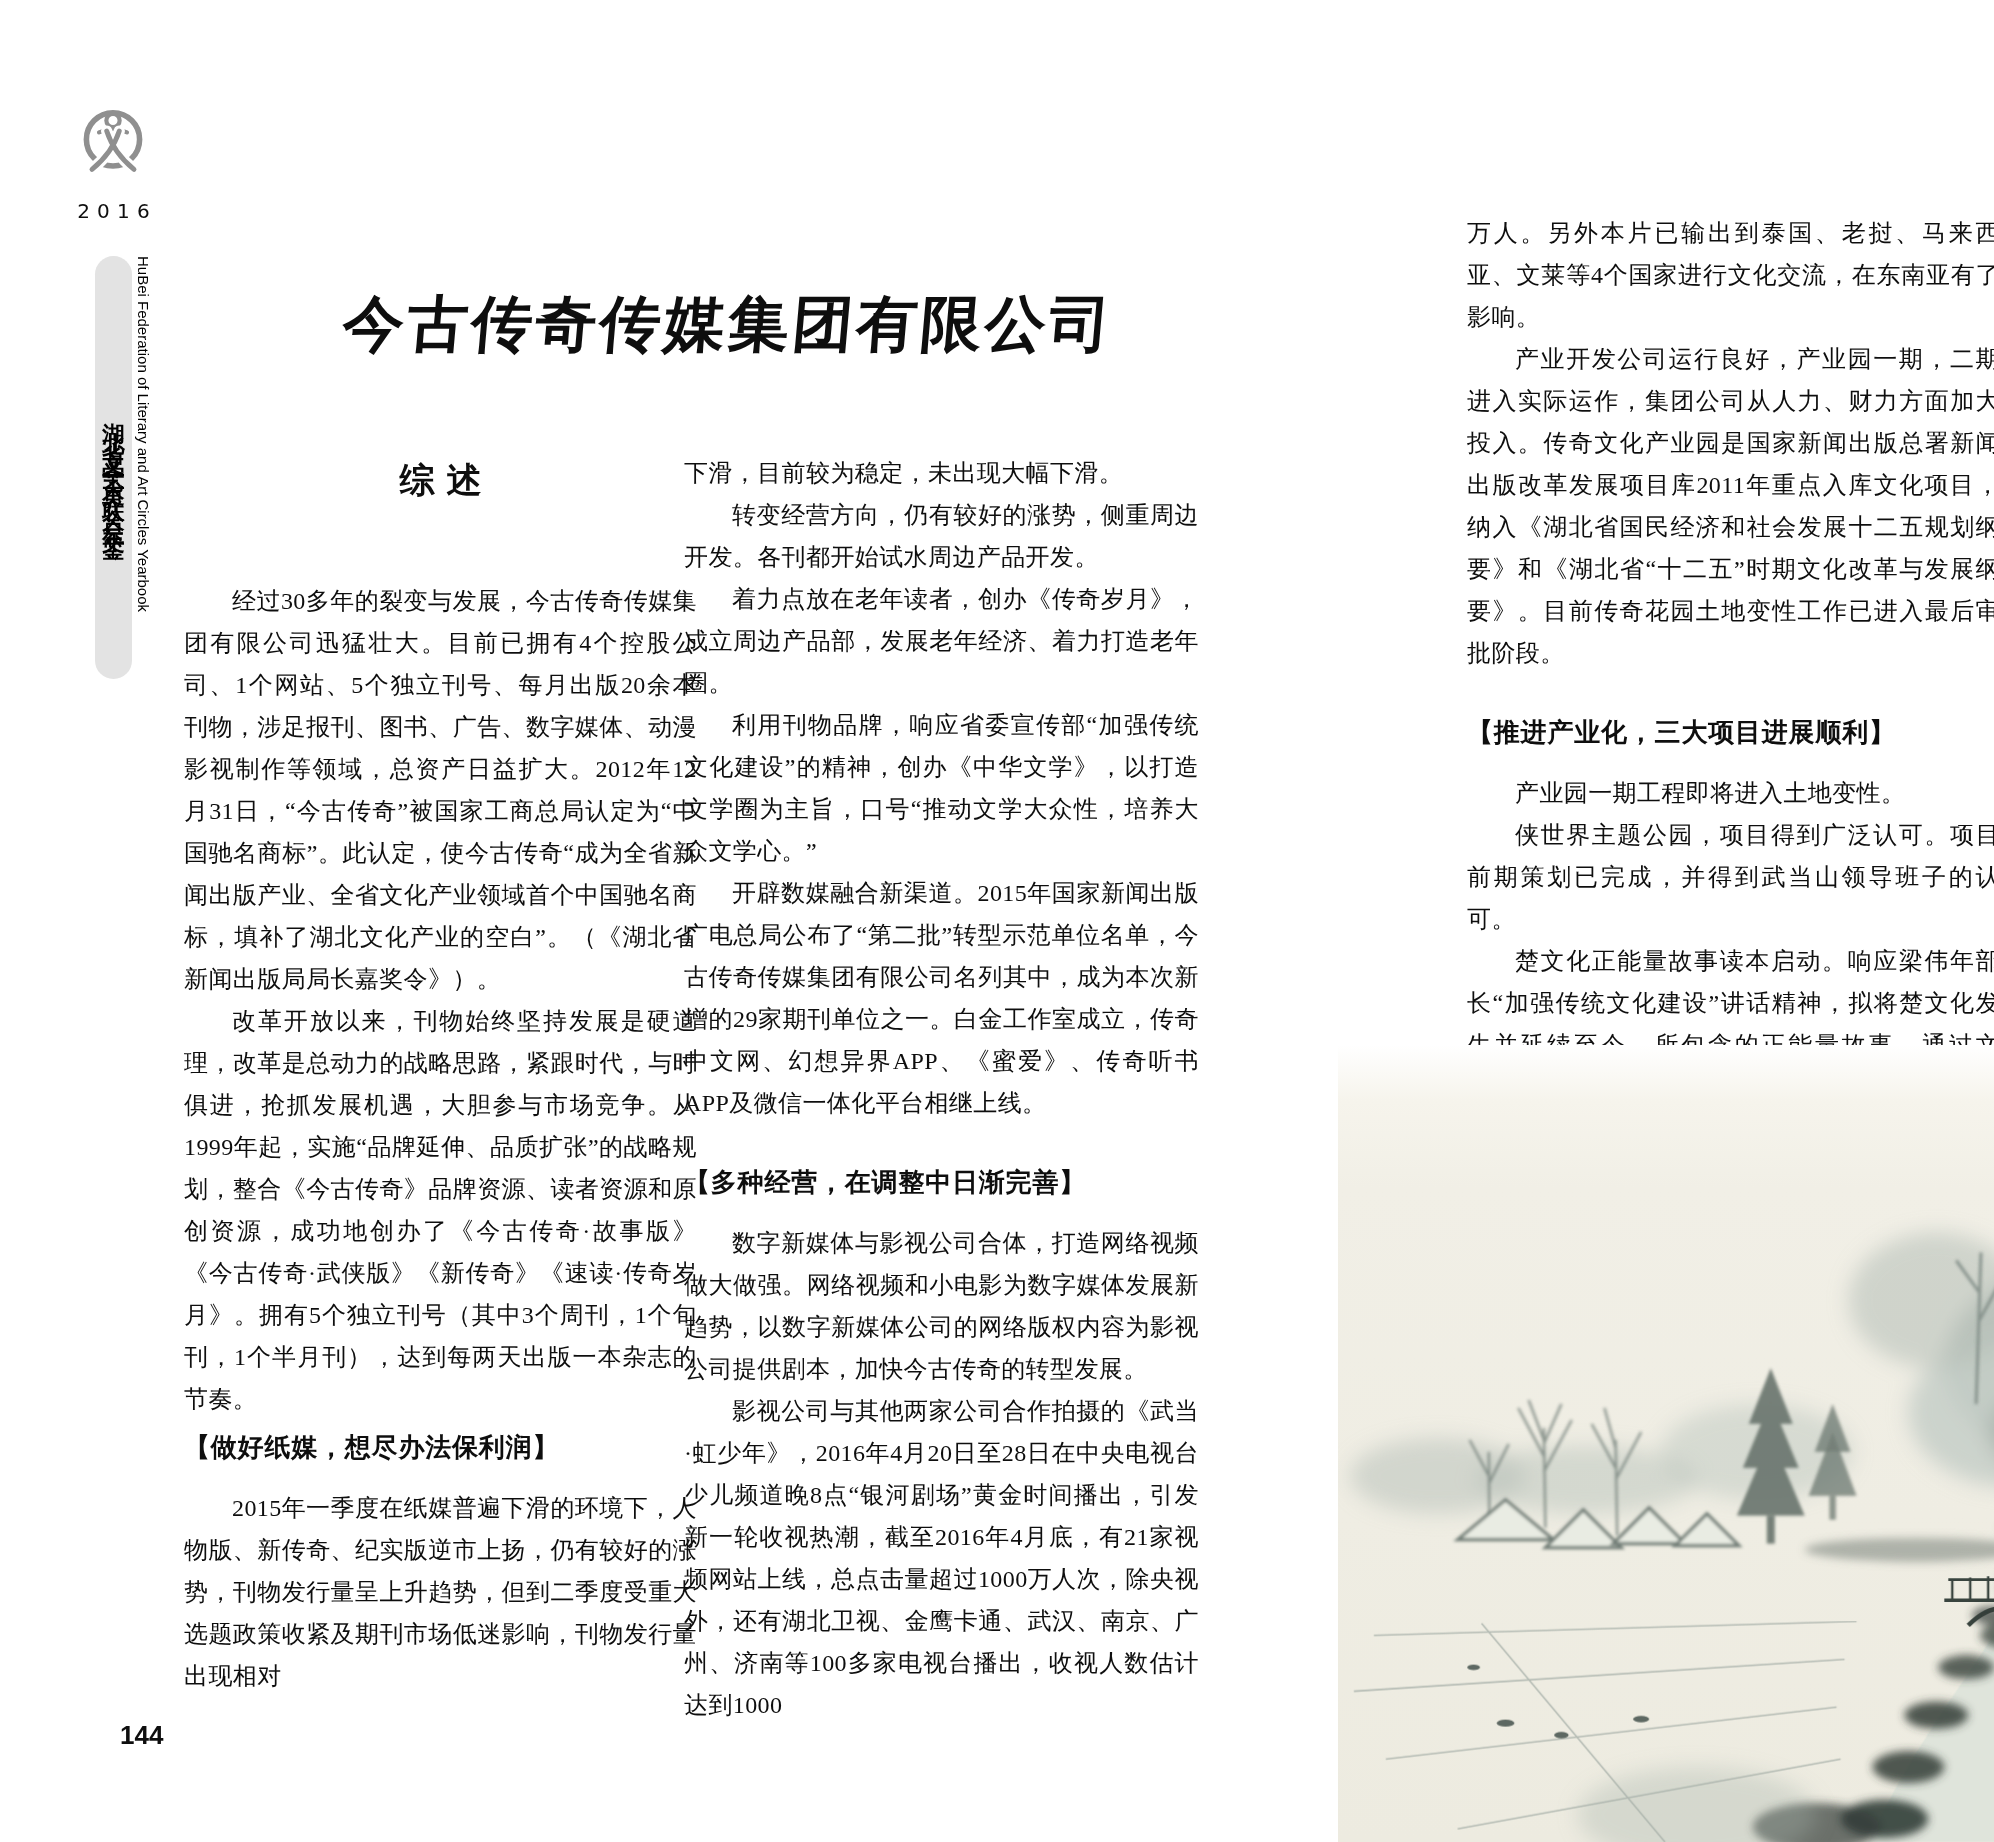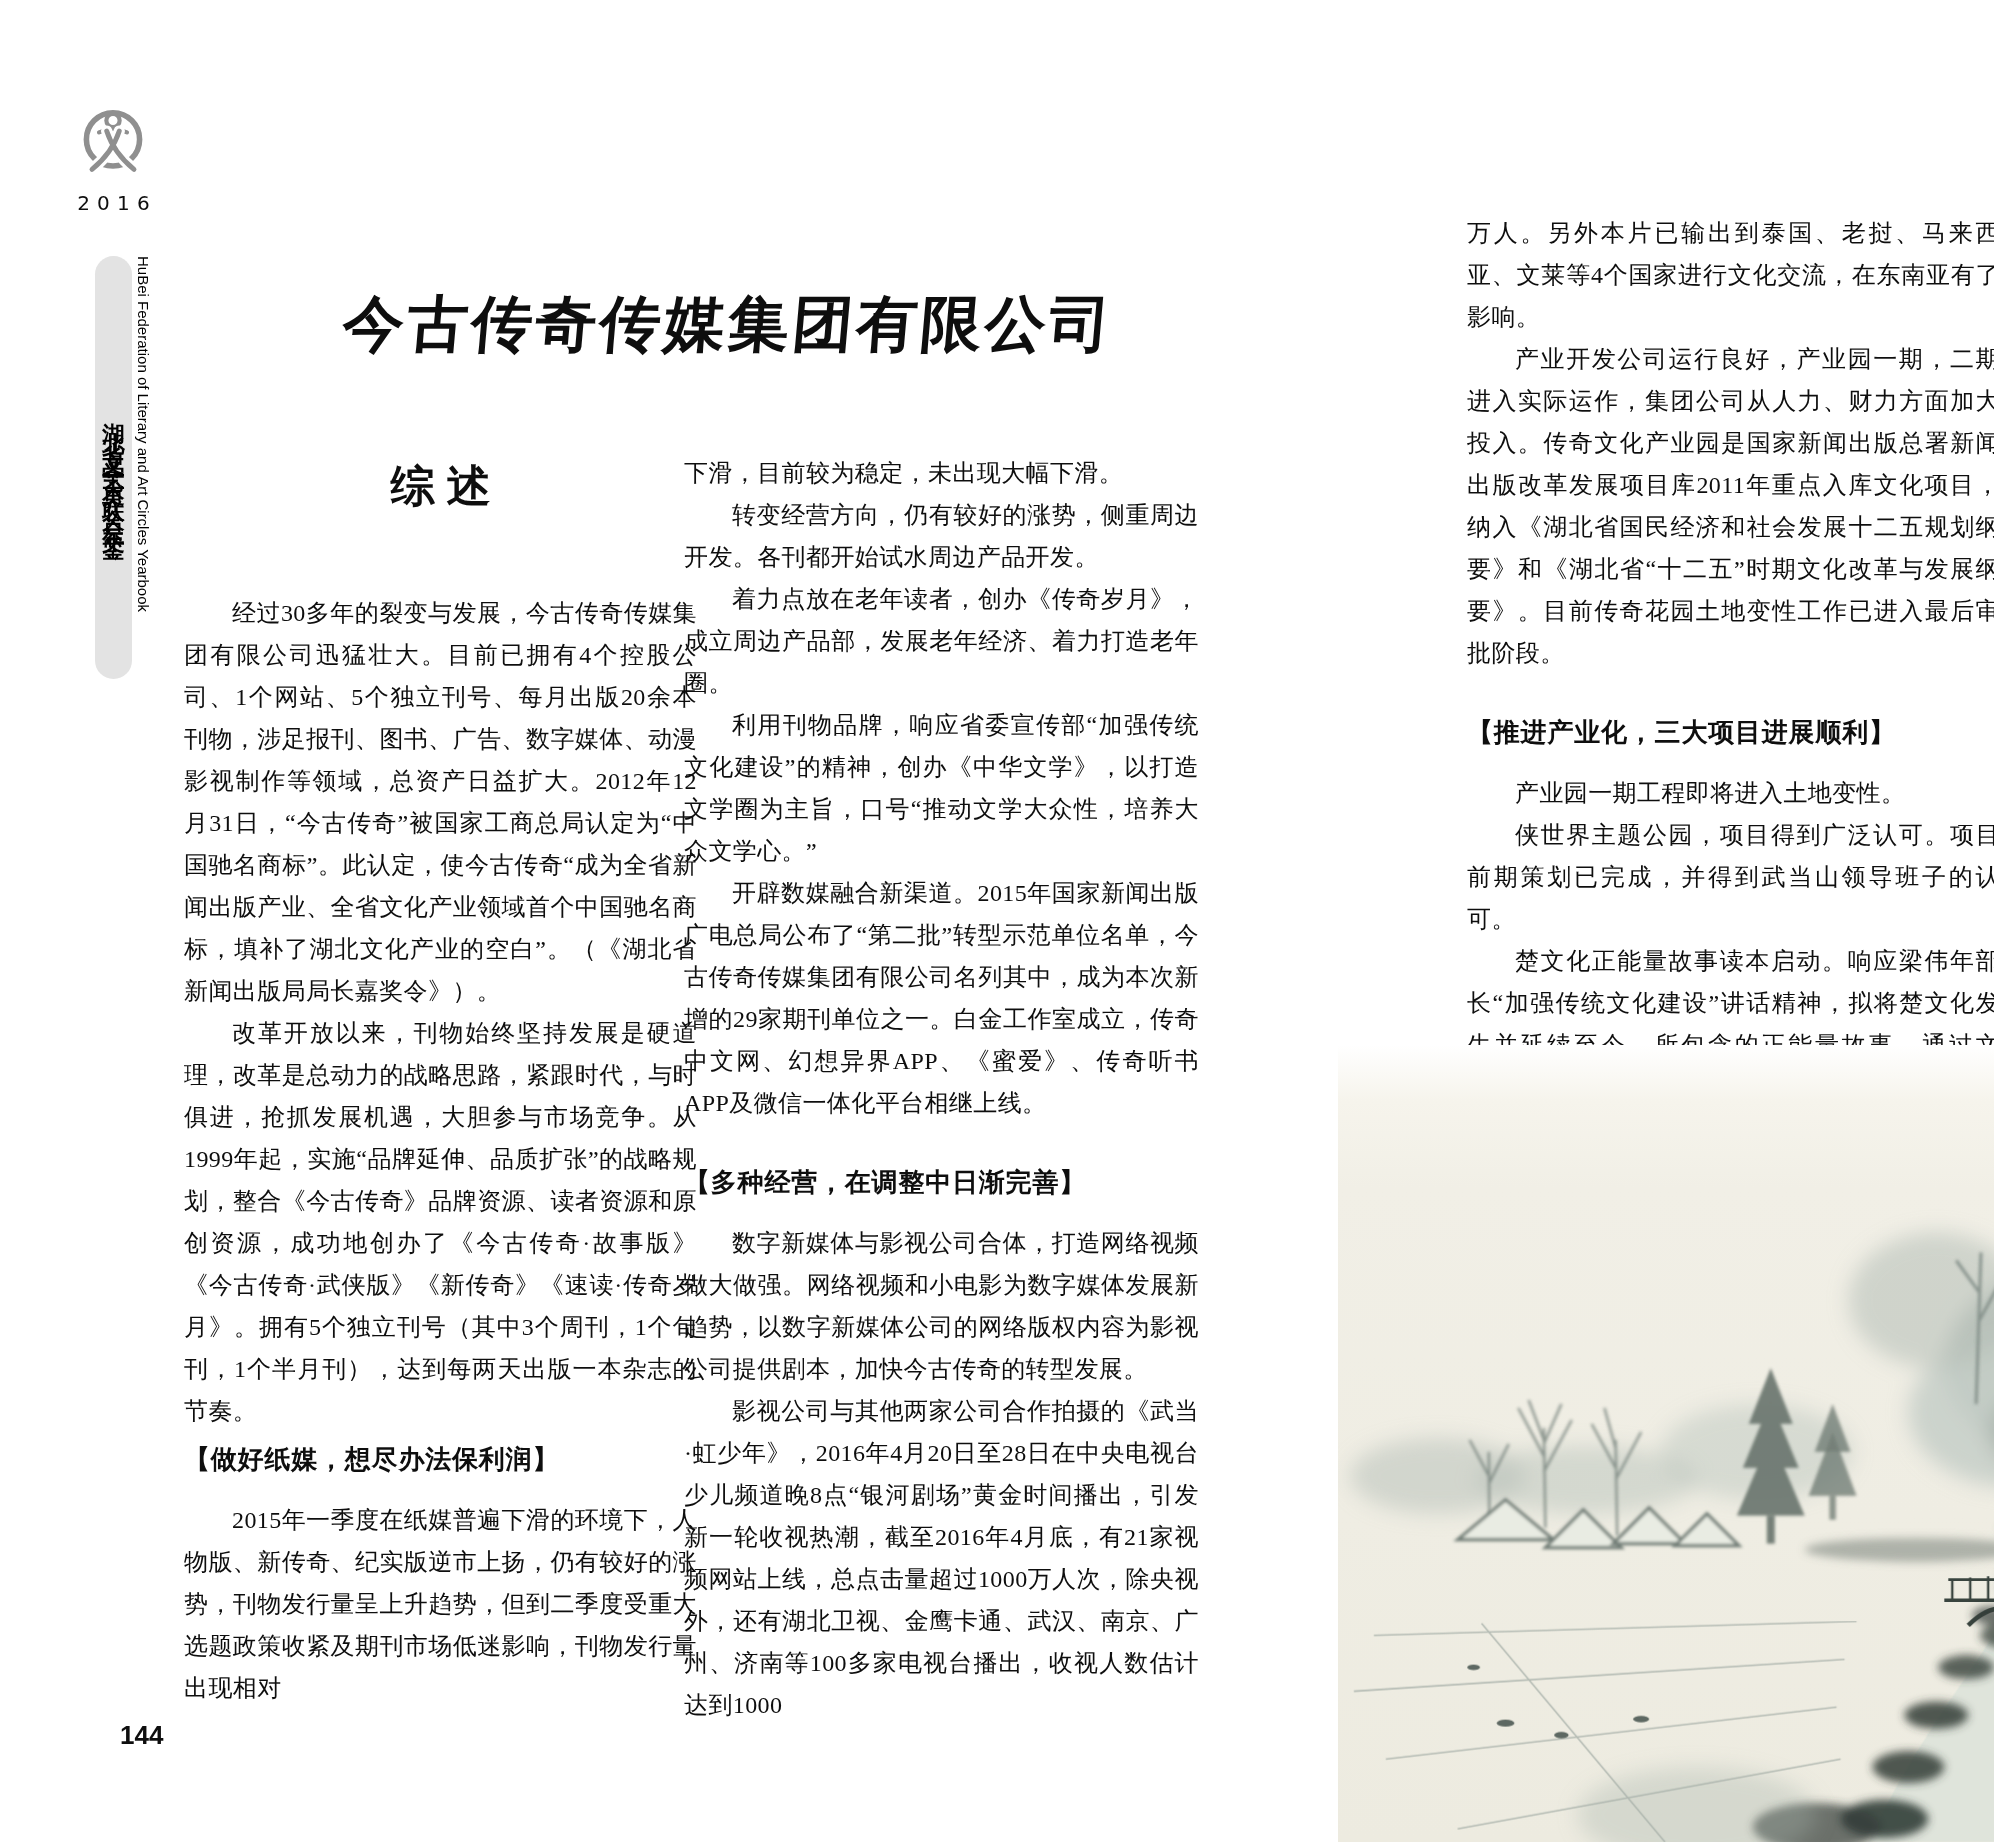--- a/index.html
+++ b/index.html
@@ -10,31 +10,31 @@
   .col{position:absolute;}
   .col p{margin:0;font-size:24px;line-height:42px;text-align:justify;letter-spacing:0.4px;}
   .col p.indent{text-indent:2em;}
   .col h3{font-family:"Liberation Sans","DejaVu Sans",sans-serif;font-weight:bold;
           font-size:26px;line-height:1.3;margin:42px 0 22px;letter-spacing:0.8px;}
   .col h3.first{margin-top:11px;}
 
   
   .center-head{font-family:"Liberation Sans","DejaVu Sans",sans-serif;font-weight:bold;
                text-align:center;margin:0;}
-  #overview-heading{font-size:44px;letter-spacing:12px;text-indent:12px;margin-bottom:76px;}
+  #overview-heading{font-size:35px;letter-spacing:12px;text-indent:12px;margin-bottom:76px;}
   #work-heading{font-size:44px;letter-spacing:17px;text-indent:17px;margin:64px 0 60px;}
 
   #article-title{position:absolute;left:184px;top:243px;width:1089px;text-align:center;
                  font-size:61px;font-weight:bold;letter-spacing:3.2px;
                  font-family:"Liberation Serif","DejaVu Serif",serif;}
   #article-title span{display:inline-block;transform:skewX(-5deg);}
 
   
   #sidebar-logo{position:absolute;left:78px;top:103px;width:70px;height:77px;}
-  #sidebar-year{position:absolute;left:70px;top:191px;width:86px;text-align:left;
+  #sidebar-year{position:absolute;left:70px;top:199px;width:86px;text-align:left;
                 font-size:20px;letter-spacing:7.2px;text-indent:7.2px;
                 font-family:"DejaVu Sans","Liberation Sans",sans-serif;}
   #sidebar-capsule{position:absolute;left:95px;top:256px;width:37px;height:423px;
                    background:#e3e3e3;border-radius:18.4px;display:flex;align-items:center;justify-content:center;}
   #sidebar-capsule span{writing-mode:vertical-rl;font-size:22.3px;font-weight:bold;letter-spacing:9.6px;
                         font-family:"Liberation Serif","DejaVu Serif",serif;color:#000;}
   #sidebar-en{position:absolute;left:135px;top:256px;height:447px;writing-mode:vertical-rl;
               font-size:15px;font-family:"Liberation Sans","DejaVu Sans",sans-serif;color:#000;}
 
   

